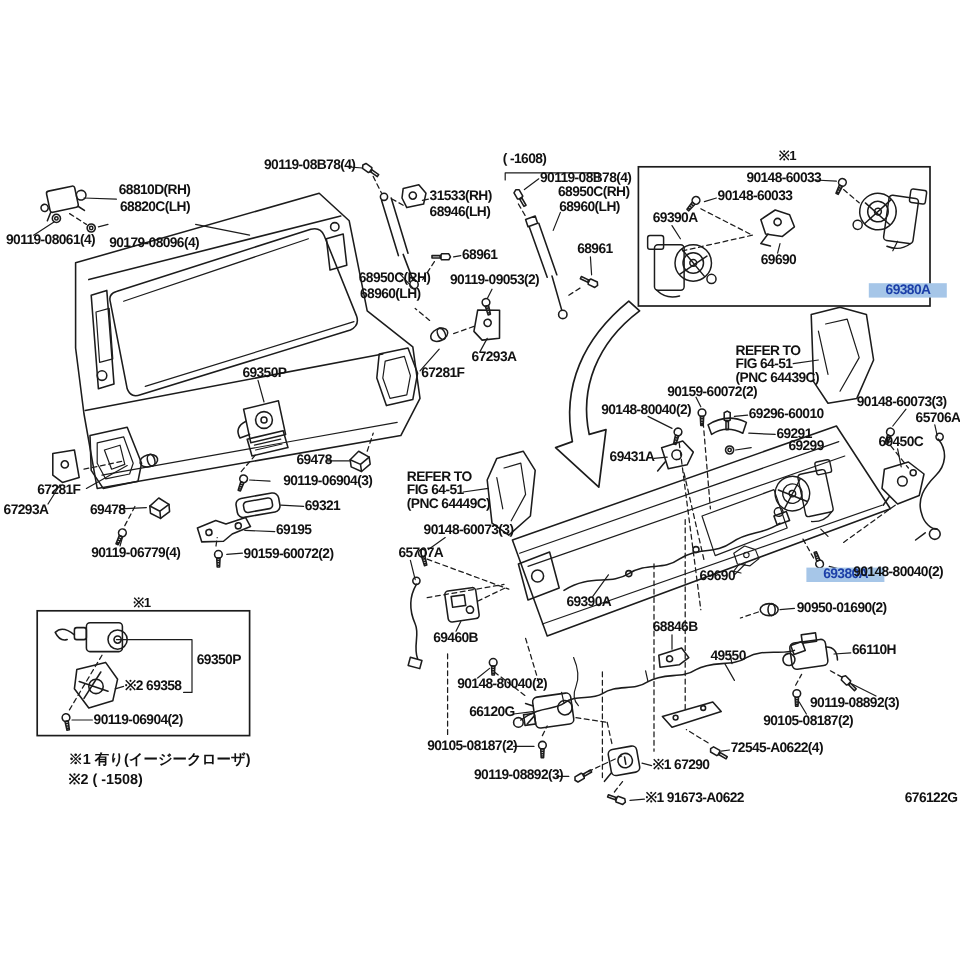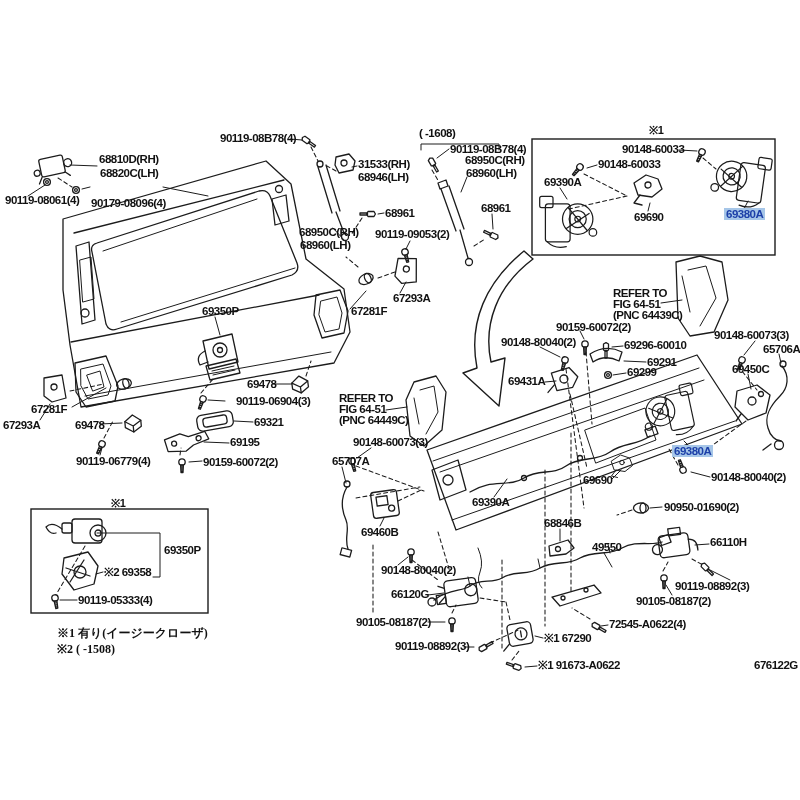--- a/index.html
+++ b/index.html
@@ -6,22 +6,22 @@
   .stage{position:relative;width:800px;height:800px;background:#fff;overflow:hidden;
          font-family:"Liberation Sans",sans-serif;}
   svg{position:absolute;left:0;top:0;}
   .ln{fill:none;stroke:#1c1c1c;stroke-width:1.3;stroke-linejoin:round;stroke-linecap:round;}
   .thin{stroke-width:1;}
   .dash{fill:none;stroke:#1c1c1c;stroke-width:1.05;stroke-dasharray:4 3;stroke-linecap:round;}
   .box{fill:none;stroke:#1c1c1c;stroke-width:1.4;}
   .wh{fill:#fff;stroke:#1c1c1c;stroke-width:1.4;stroke-linejoin:round;}
   .lbl{position:absolute;font-weight:bold;font-size:11.5px;line-height:12px;
        letter-spacing:-0.5px;color:#111;white-space:nowrap;}
-  .hl{background:#a6c6e8;color:#1c3fa8;padding:0 2px;}
-  .note{font-size:12px;letter-spacing:0;font-family:Liberation Serif, serif;}
+  .hl{background:#a6c6e8;color:#1c3fa8;padding:0 14px;margin-top:28px;}
+  .note{font-size:12px;letter-spacing:0;}
   .marker{font-size:11px;}
   .fnum{font-size:11.5px;}
 </style>
 </head>
 <body>
 
 <div class="stage">
 
 <svg width="800" height="800" viewBox="0 0 800 800">
 <defs>
@@ -340,21 +340,21 @@
 <div class="lbl" style="left:230px;top:436px">69195</div>
 <div class="lbl" style="left:76px;top:455px">90119-06779(4)</div>
 <div class="lbl" style="left:203px;top:456px">90159-60072(2)</div>
 <div class="lbl" style="left:613px;top:287px">REFER TO</div>
 <div class="lbl" style="left:613px;top:298px">FIG 64-51</div>
 <div class="lbl" style="left:613px;top:309px">(PNC 64439C)</div>
 <div class="lbl" style="left:556px;top:321px">90159-60072(2)</div>
 <div class="lbl" style="left:501px;top:336px">90148-80040(2)</div>
 <div class="lbl" style="left:624px;top:339px">69296-60010</div>
 <div class="lbl" style="left:647px;top:356px">69291</div>
-<div class="lbl" style="left:627px;top:366px">69299</div>
+<div class="lbl" style="left:657px;top:366px">69299</div>
 <div class="lbl" style="left:508px;top:375px">69431A</div>
 <div class="lbl" style="left:714px;top:329px">90148-60073(3)</div>
 <div class="lbl" style="left:763px;top:343px">65706A</div>
 <div class="lbl" style="left:732px;top:363px">69450C</div>
 <div class="lbl" style="left:339px;top:392px">REFER TO</div>
 <div class="lbl" style="left:339px;top:403px">FIG 64-51</div>
 <div class="lbl" style="left:339px;top:414px">(PNC 64449C)</div>
 <div class="lbl" style="left:353px;top:436px">90148-60073(3)</div>
 <div class="lbl" style="left:332px;top:455px">65707A</div>
 <div class="lbl" style="left:361px;top:526px">69460B</div>
@@ -371,18 +371,18 @@
 <div class="lbl" style="left:356px;top:616px">90105-08187(2)</div>
 <div class="lbl" style="left:395px;top:640px">90119-08892(3)</div>
 <div class="lbl" style="left:544px;top:632px">※1 67290</div>
 <div class="lbl" style="left:538px;top:659px">※1 91673-A0622</div>
 <div class="lbl" style="left:609px;top:618px">72545-A0622(4)</div>
 <div class="lbl" style="left:636px;top:595px">90105-08187(2)</div>
 <div class="lbl" style="left:675px;top:580px">90119-08892(3)</div>
 <div class="lbl marker" style="left:111px;top:497px">※1</div>
 <div class="lbl" style="left:164px;top:544px">69350P</div>
 <div class="lbl" style="left:104px;top:566px">※2 69358</div>
-<div class="lbl" style="left:78px;top:594px">90119-05333(4)</div>
+<div class="lbl" style="left:78px;top:594px">90119-06904(2)</div>
 <div class="lbl note" style="left:57px;top:627px">※1 有り(イージークローザ)</div>
 <div class="lbl note" style="left:57px;top:643px">※2 (      -1508)</div>
 <div class="lbl fnum" style="left:754px;top:659px">676122G</div>
 
 </div>
 
 </body></html>

